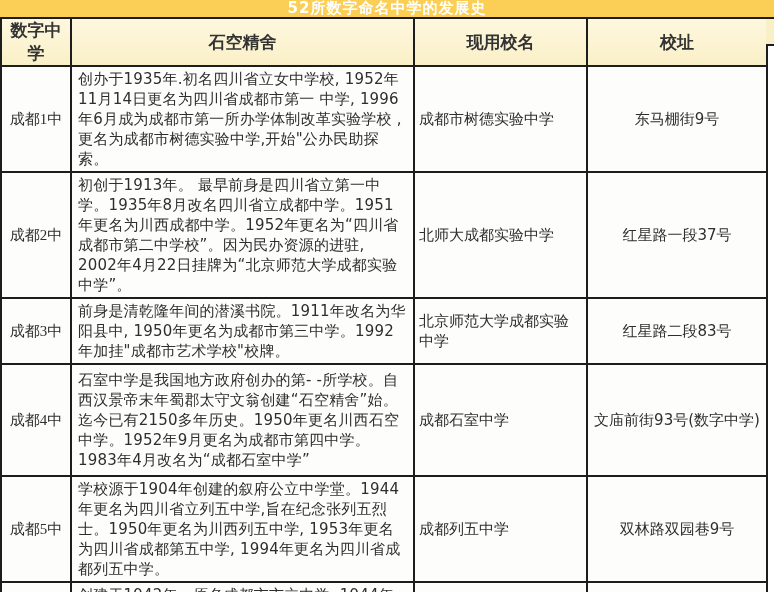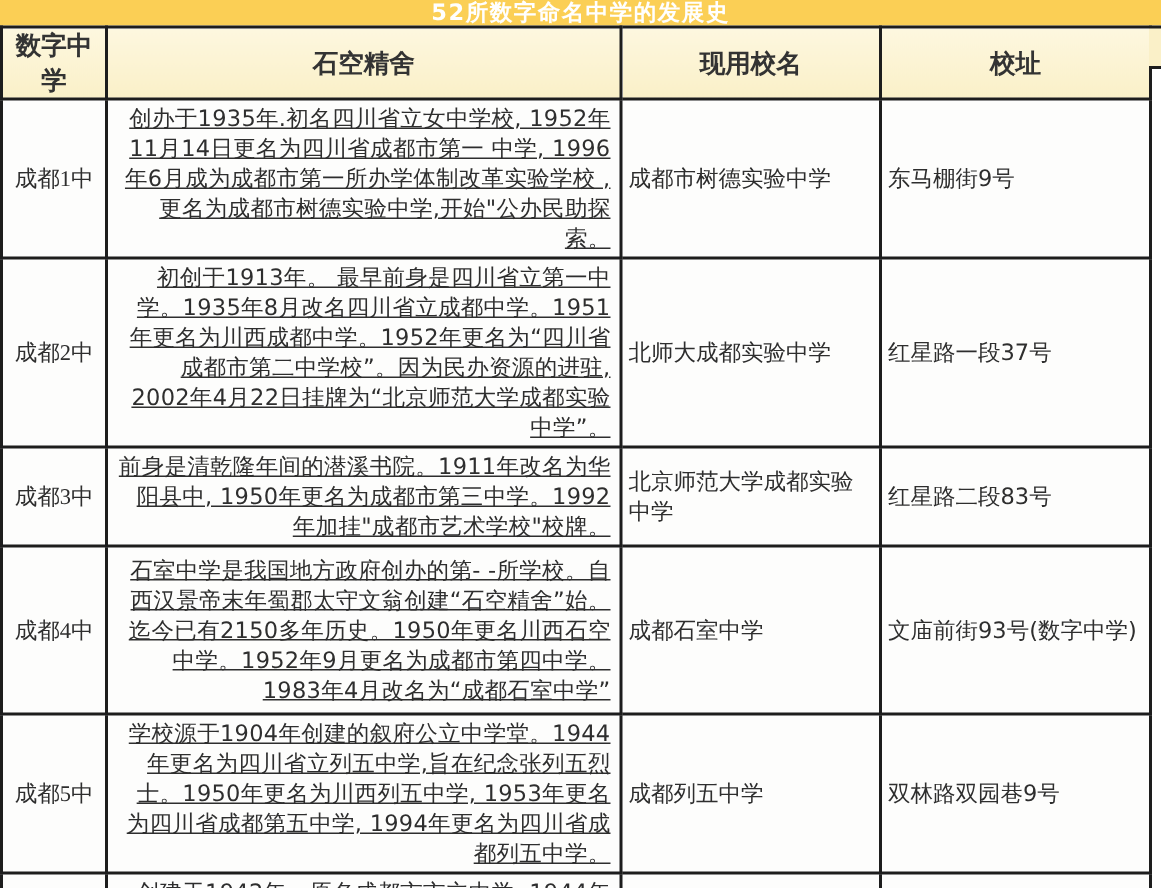--- a/index.html
+++ b/index.html
@@ -45,23 +45,23 @@
   }
   tbody td{
     font-size:15px;color:var(--text);
     vertical-align:middle;background:#FDFDFC;
   }
   .col-school{width:70px;}
   .col-history{width:343px;}
   .col-name{width:173px;}
   .col-addr{width:180px;}
   td.cell-school{text-align:center;padding:0 2px;font-family:Liberation Serif, serif;}
-  td.cell-history{text-align:right;padding:2px 6px;line-height:20px;letter-spacing:0.2px;text-decoration:underline;}
+  td.cell-history{text-align:left;padding:2px 6px;line-height:20px;letter-spacing:0.2px;}
   td.cell-name{padding:0 4px;line-height:20px;}
-  td.cell-addr{text-align:left;padding:16px 4px;line-height:20px;margin-left:36px;}
+  td.cell-addr{text-align:center;padding:16px 4px;line-height:20px;margin-left:36px;}
   tr.h104{height:104px;}
   tr.h109{height:109px;}
   tr.h59{height:59px;}
   tr.h112{height:112px;}
   tr.h82{height:82px;}
   tr.h80{height:80px;}
 </style>
 </head>
 <body>
 

